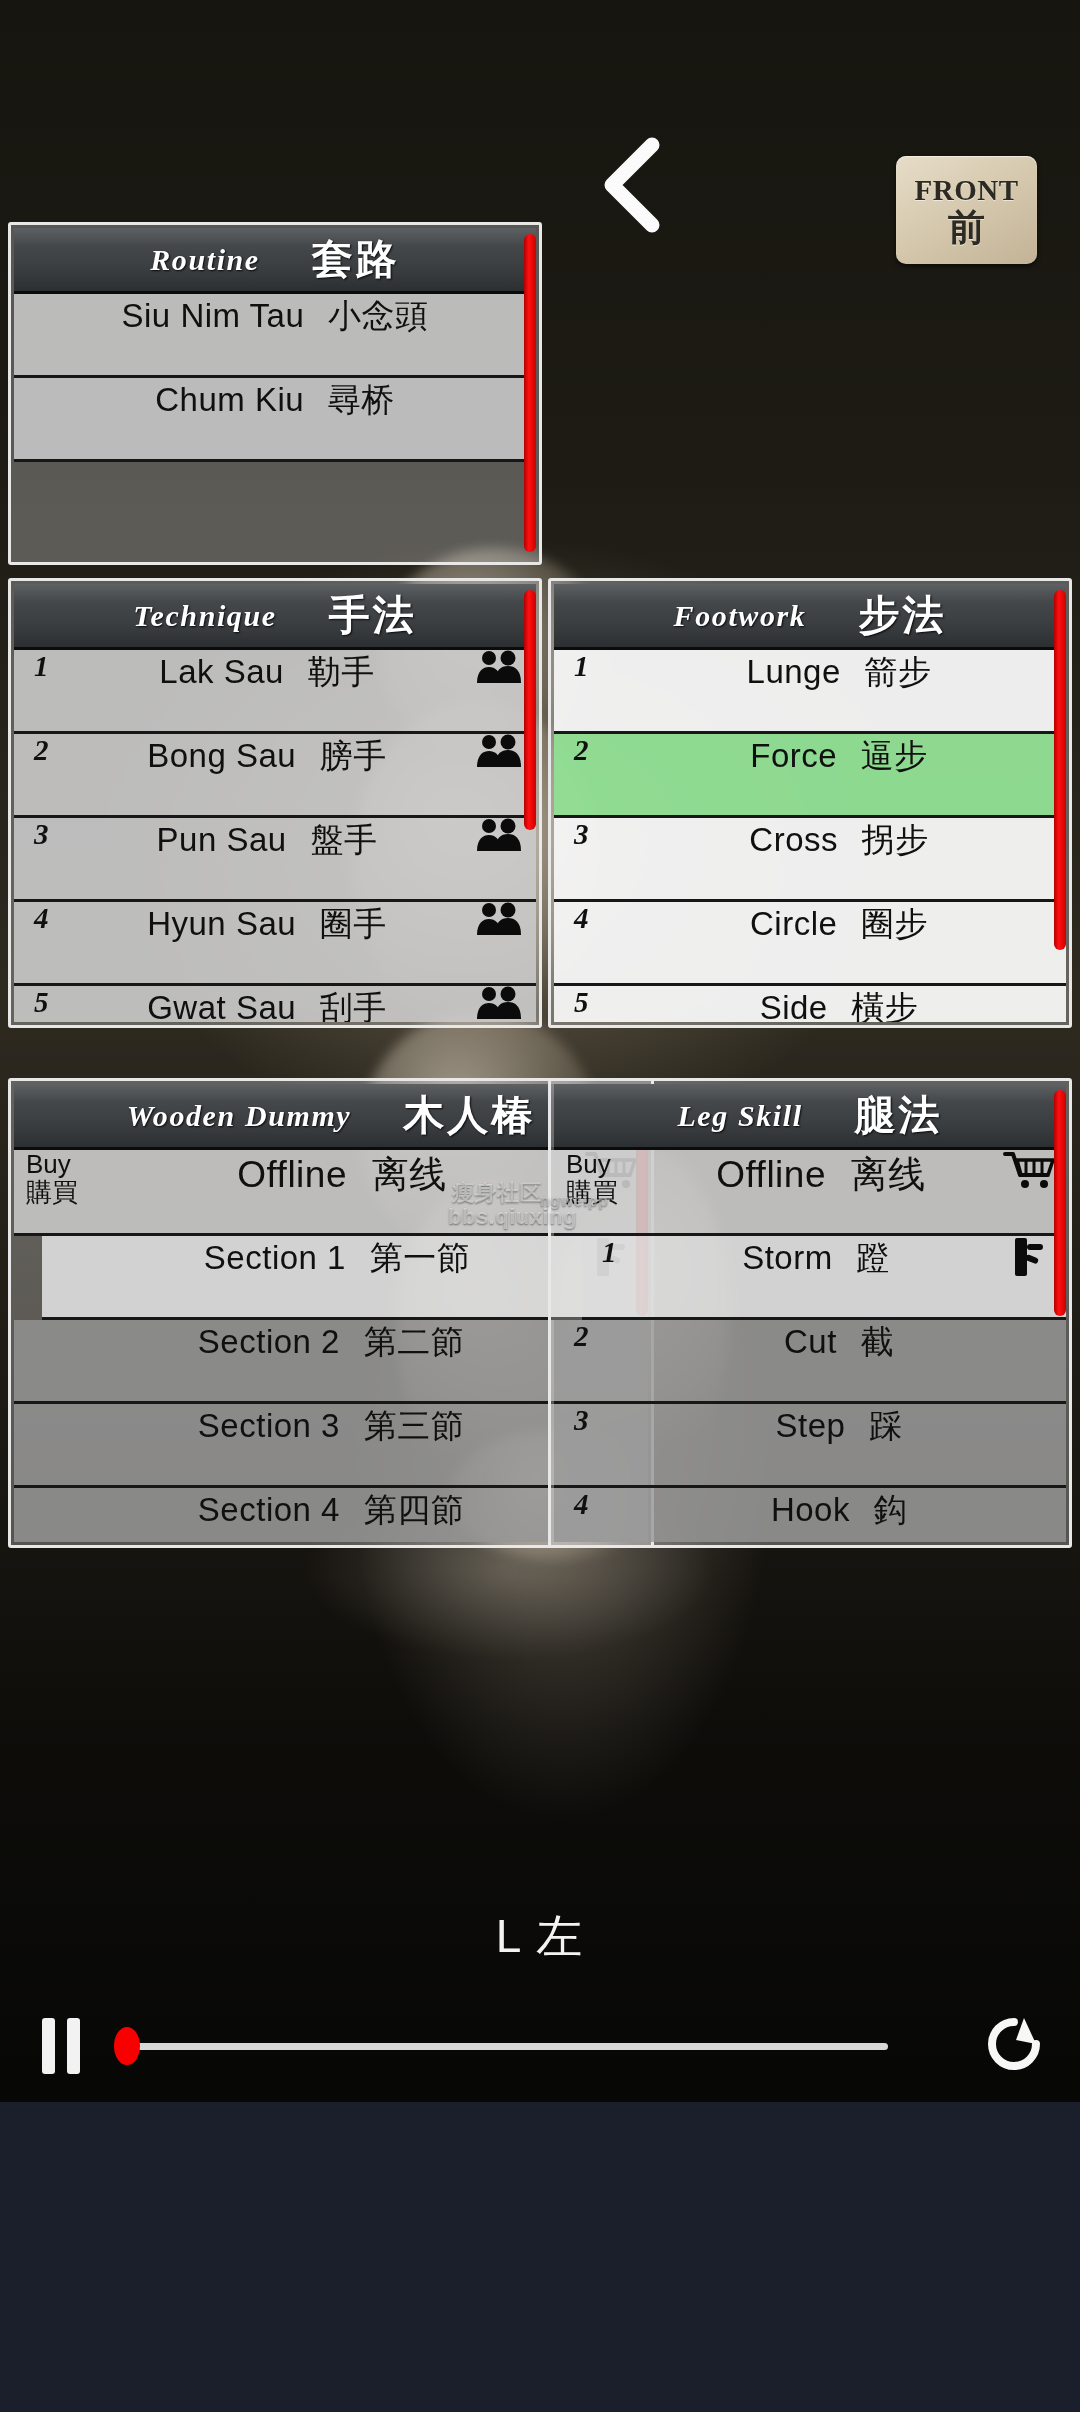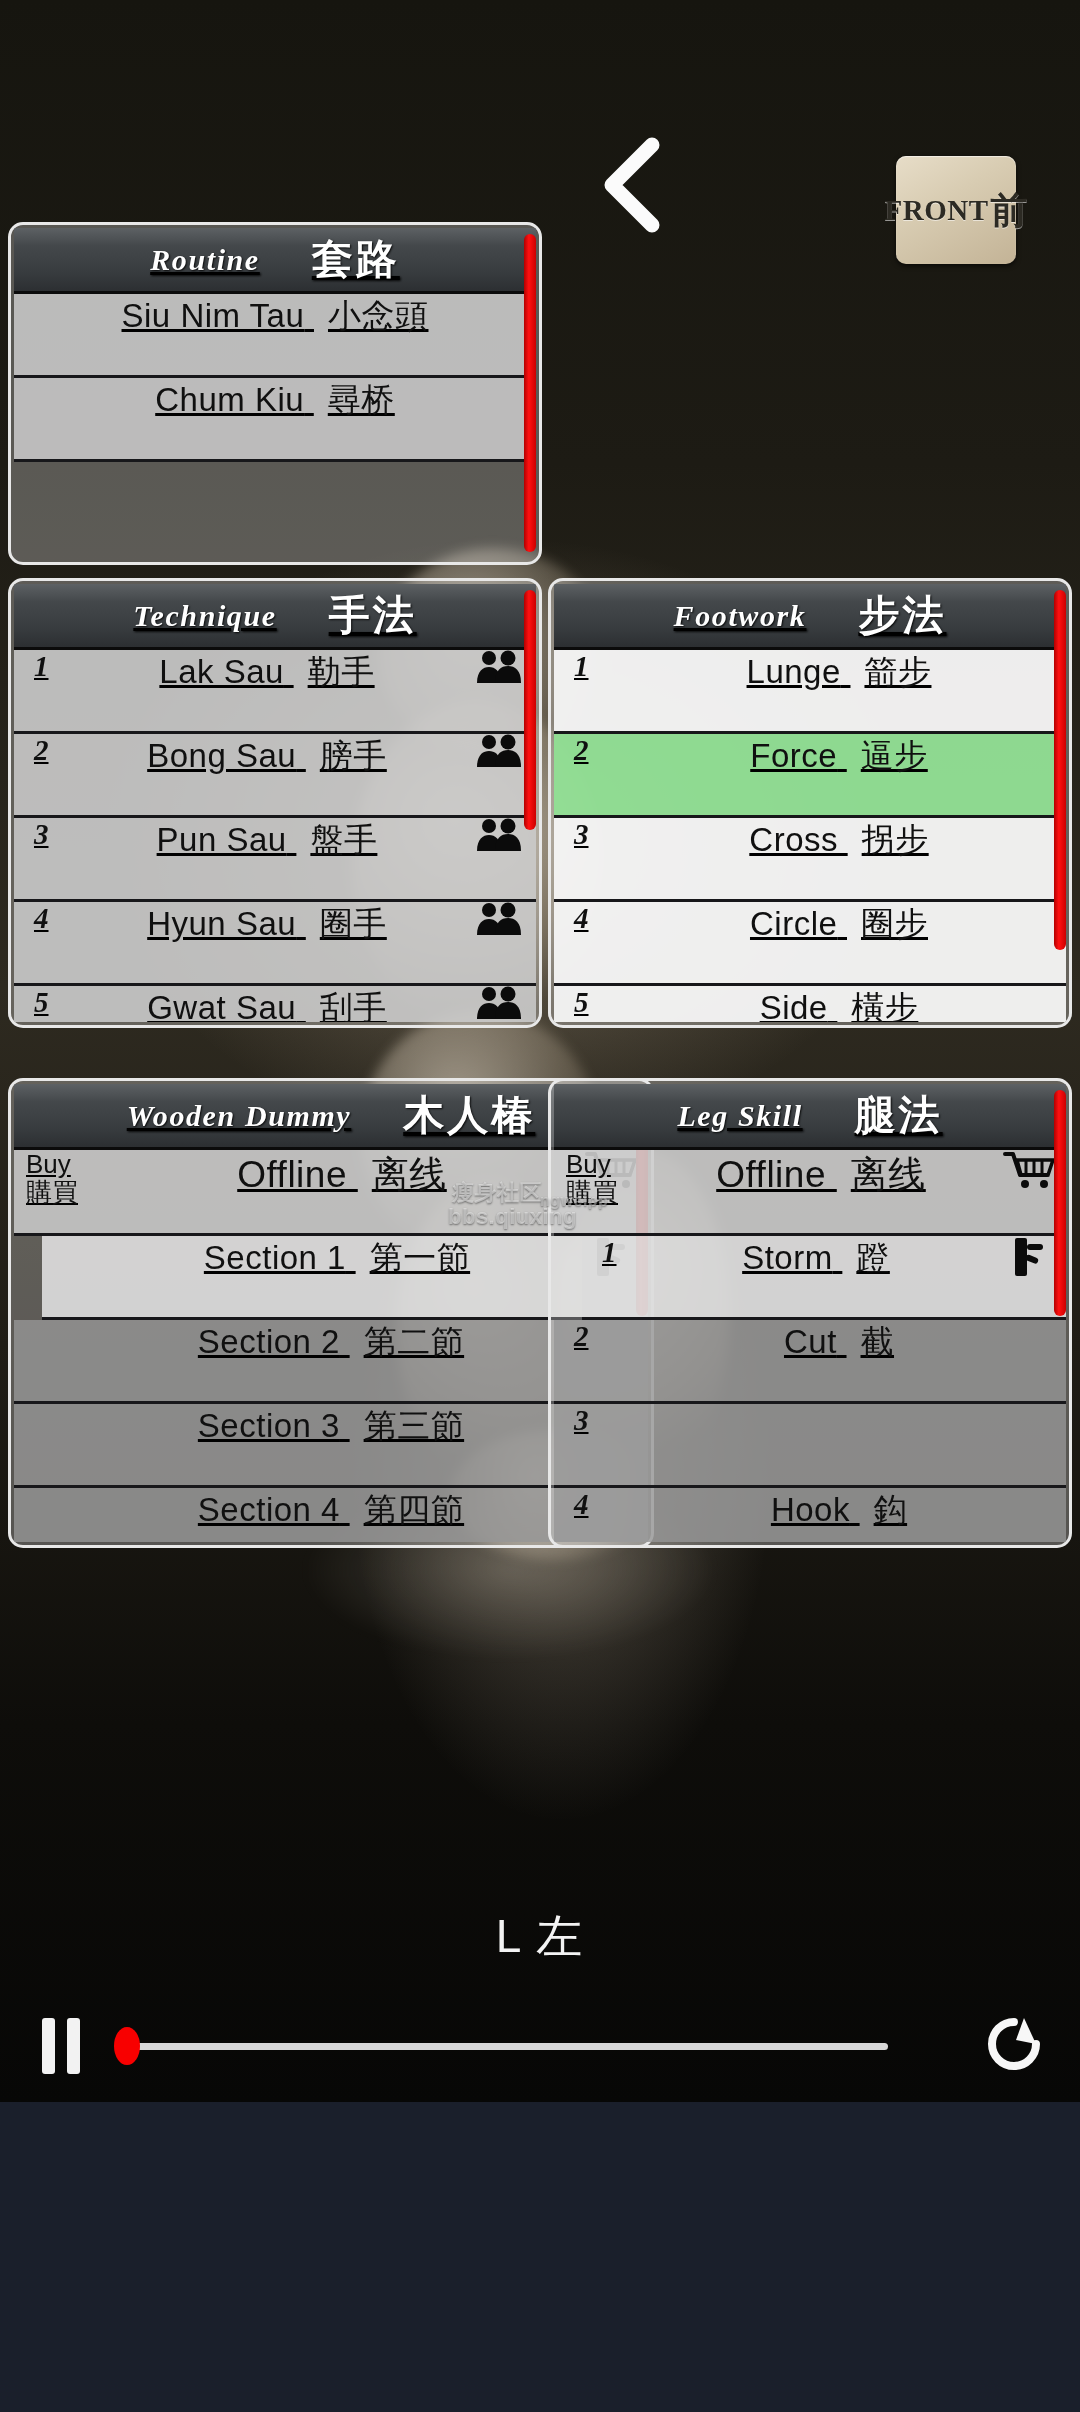--- a/index.html
+++ b/index.html
@@ -60,48 +60,47 @@
     position: absolute;
     left: 576px; top: 126px;
     width: 110px; height: 118px;
     display: flex; align-items: center; justify-content: center;
   }
   #back-button svg { display: block; }
 
   #front-button {
     position: absolute;
     left: 896px; top: 156px;
-    width: 120px; height: 108px;
+    width: 141px; height: 108px;
     border-radius: 10px;
     background: linear-gradient(150deg, #e7ddc8 0%, #d8ccb2 40%, #c3b396 100%);
     box-shadow: 0 2px 5px rgba(0,0,0,0.65), inset 0 1px 1px rgba(255,255,255,0.6);
-    display: flex; flex-direction: row;
+    display: flex; flex-direction: column;
     align-items: center; justify-content: center;
     gap: 2px;
     color: #2c2a23;
   }
   #front-button .fb-en {
     font-size: 29px; font-weight: bold; letter-spacing: 0.5px;
     font-family: "Liberation Serif", serif;
     text-shadow: 0 1px 0 rgba(255,255,255,0.55);
   }
   #front-button .fb-zh {
     font-size: 37px; font-weight: bold; line-height: 1;
     text-shadow: 0 1px 0 rgba(255,255,255,0.55);
   }
 
   
   .panel {
     position: absolute;
     background: rgba(235,235,235,0.30);
     border: 3px solid #e8e8e8;
-    border-radius: 15px;
+    border-radius: 3px;
     padding: 3px;
     overflow: hidden;
-    text-decoration: underline;
   }
   .panel-inner {
     position: relative;
     width: 100%; height: 100%;
     overflow: hidden;
   }
 
   .panel-header {
     height: 66px;
     background: linear-gradient(180deg, #5d6164 0%, #44484b 28%, #383c3f 70%, #2c2f32 100%);
@@ -593,20 +592,24 @@
         <div class="row dim">
           <div class="idx">2</div>
           <div class="lbl">
             <span>Cut</span>
             <span class="zh">截</span>
           </div>
         </div>
 
         <div class="row dim">
           <div class="idx">3</div>
+          <div class="lbl">
+            <span>Step</span>
+            <span class="zh">踩</span>
+          </div>
         </div>
 
         <div class="row dim">
           <div class="idx">4</div>
           <div class="lbl">
             <span>Hook</span>
             <span class="zh">鈎</span>
           </div>
         </div>
 

